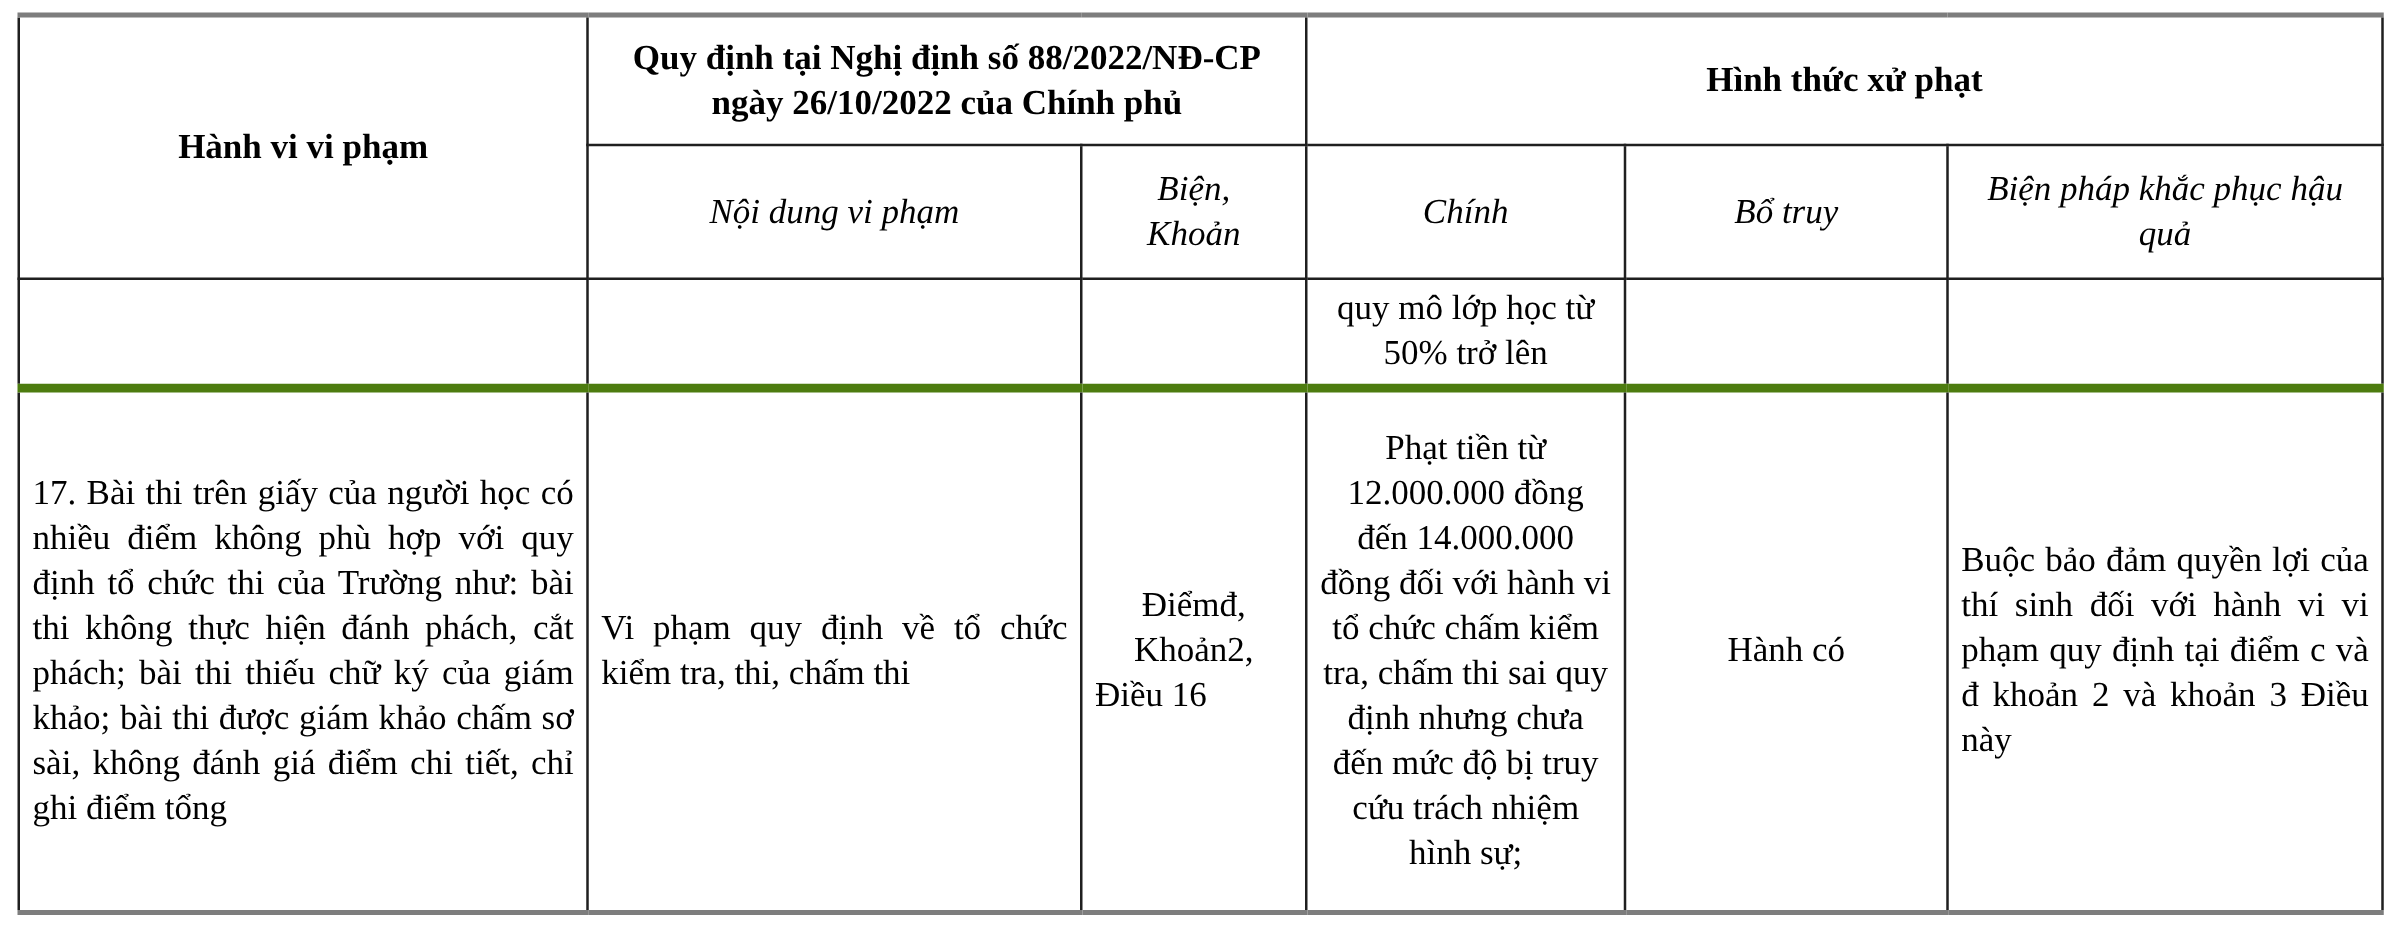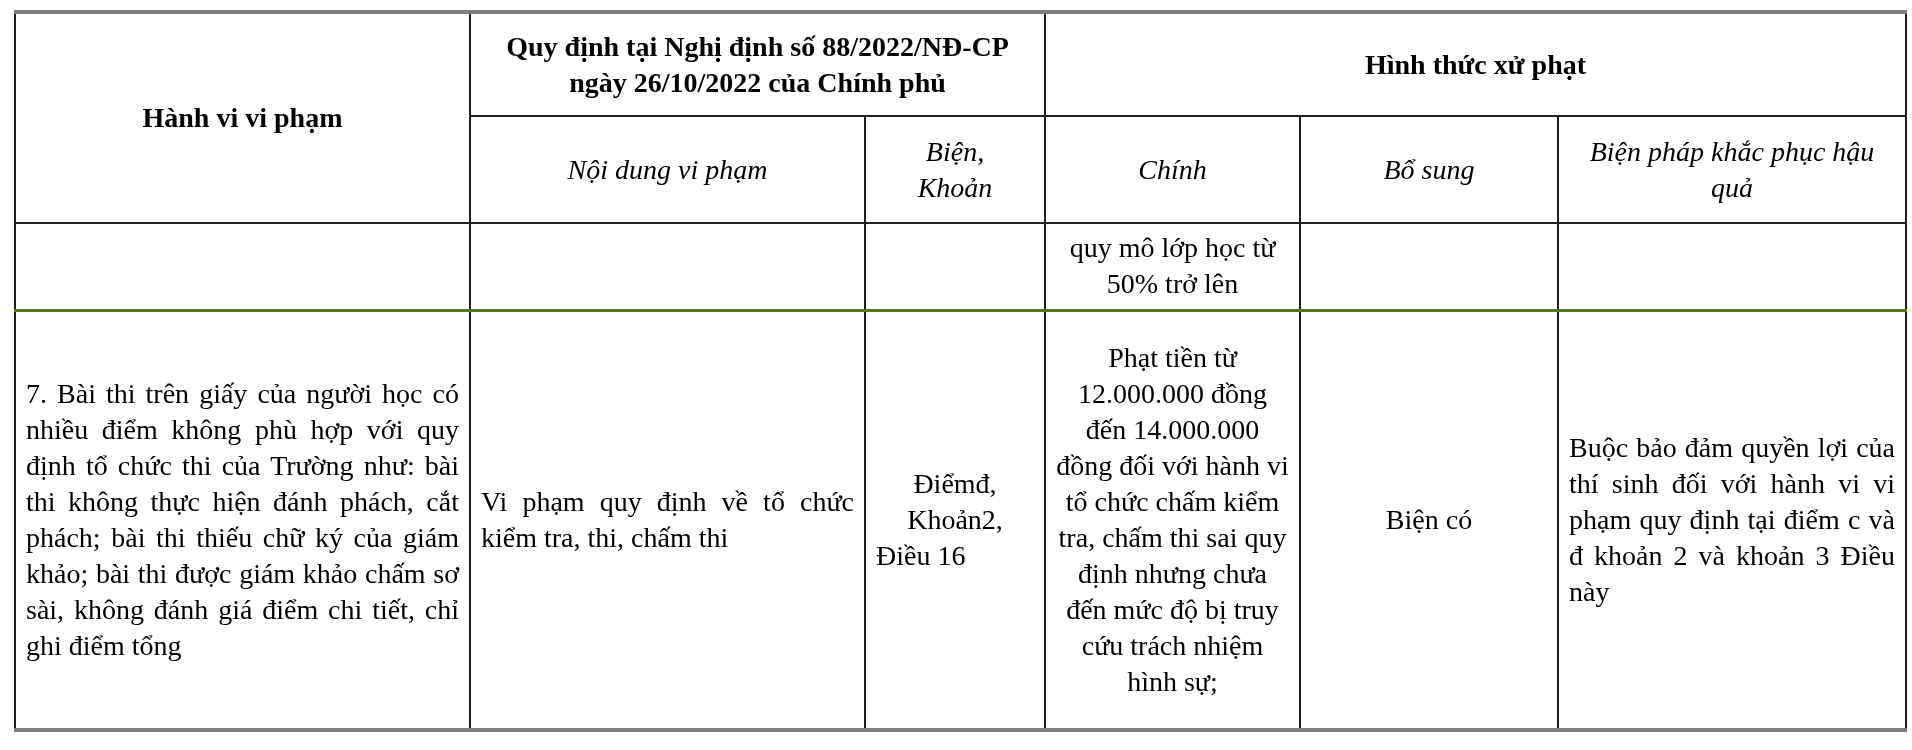--- a/index.html
+++ b/index.html
@@ -27,21 +27,21 @@
     border: 2px solid #1f1f1f;
     font-size: 28px;
     line-height: 36px;
     vertical-align: middle;
     padding: 2px 10px;
     overflow: hidden;
     word-wrap: break-word;
   }
   
   tr.r-header-group td { border-top: 4px solid #7d7d7d; }
-  tr.r-main td          { border-top: 3px solid #4d7c0f; border-bottom: 4px solid #7d7d7d; }
+  tr.r-main td          { border-top: 7px solid #4d7c0f; border-bottom: 4px solid #7d7d7d; }
 
   .bold   { font-weight: bold; }
   .italic { font-style: italic; }
   .center { text-align: center; }
   .justify{ text-align: justify; }
 
   td.c-behavior { padding: 2px 12px; }
   td.c-content  { padding: 2px 12px; }
   td.c-article  { padding: 2px 10px; }
   td.c-main     { padding: 2px 6px; margin-top: 48px; }
@@ -79,48 +79,48 @@
       <td colspan="3" class="bold center"><span>Hình thức xử phạt</span></td>
     </tr>
 
     <tr class="r-subheader" style="height:103px">
       <td class="italic center"><span>Nội dung vi phạm</span></td>
       <td class="italic center">
         <div>Biện,</div>
         <div>Khoản</div>
       </td>
       <td class="italic center"><span>Chính</span></td>
-      <td class="italic center"><span>Bổ sung</span></td>
+      <td class="italic center"><span>Bổ truy</span></td>
       <td class="italic center"><span>Biện pháp khắc phục hậu quả</span></td>
     </tr>
 
     <tr class="r-carryover" style="height:87px">
       <td class="c-behavior"><span></span></td>
       <td class="c-content"><span></span></td>
       <td class="c-article"><span></span></td>
       <td class="c-main center"><span>quy mô lớp học từ 50% trở lên</span></td>
       <td><span></span></td>
       <td><span></span></td>
     </tr>
 
     <tr class="r-main" style="height:420px">
-      <td class="c-behavior justify"><span>7. Bài thi trên giấy của người học có nhiều điểm không phù hợp với quy định tổ chức thi của Trường như: bài thi không thực hiện đánh phách, cắt phách; bài thi thiếu chữ ký của giám khảo; bài thi được giám khảo chấm sơ sài, không đánh giá điểm chi tiết, chỉ ghi điểm tổng</span></td>
+      <td class="c-behavior justify"><span>17. Bài thi trên giấy của người học có nhiều điểm không phù hợp với quy định tổ chức thi của Trường như: bài thi không thực hiện đánh phách, cắt phách; bài thi thiếu chữ ký của giám khảo; bài thi được giám khảo chấm sơ sài, không đánh giá điểm chi tiết, chỉ ghi điểm tổng</span></td>
       <td class="c-content justify"><span>Vi phạm quy định về tổ chức kiểm tra, thi, chấm thi</span></td>
       <td class="c-article">
         <div class="article-line">
           <span>Điểm</span>
           <span>đ,</span>
         </div>
         <div class="article-line">
           <span>Khoản</span>
           <span>2,</span>
         </div>
         <div class="article-line single">
           <span>Điều 16</span>
         </div>
       </td>
       <td class="c-main center"><span>Phạt tiền từ 12.000.000 đồng đến 14.000.000 đồng đối với hành vi tổ chức chấm kiểm tra, chấm thi sai quy định nhưng chưa đến mức độ bị truy cứu trách nhiệm hình sự;</span></td>
-      <td class="center"><span>Biện có</span></td>
+      <td class="center"><span>Hành có</span></td>
       <td class="c-remedial justify"><span>Buộc bảo đảm quyền lợi của thí sinh đối với hành vi vi phạm quy định tại điểm c và đ khoản 2 và khoản 3 Điều này</span></td>
     </tr>
   </tbody>
     </table>
 </div>
 
 </body></html>

